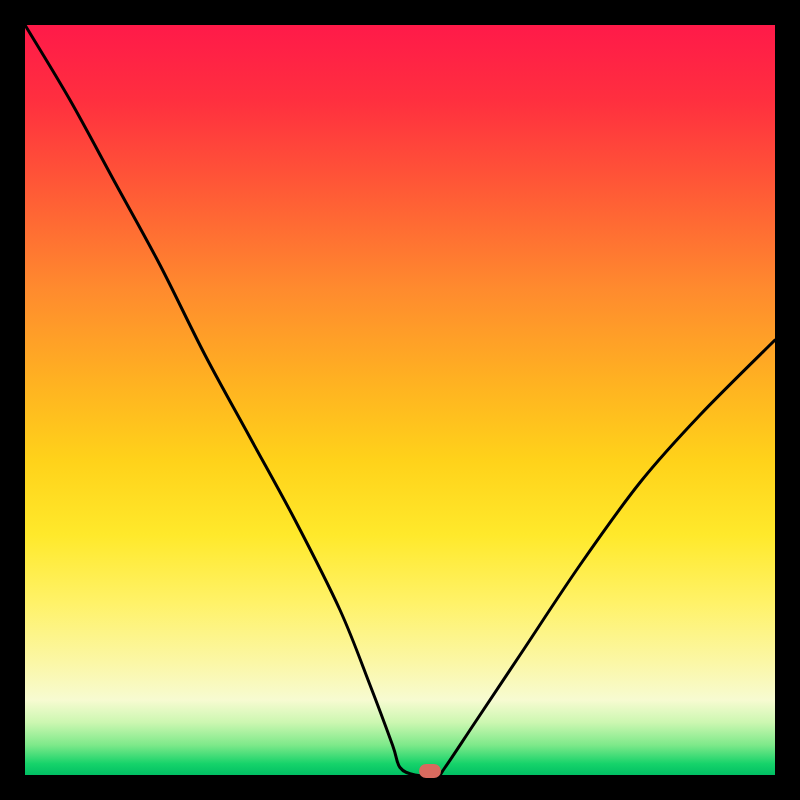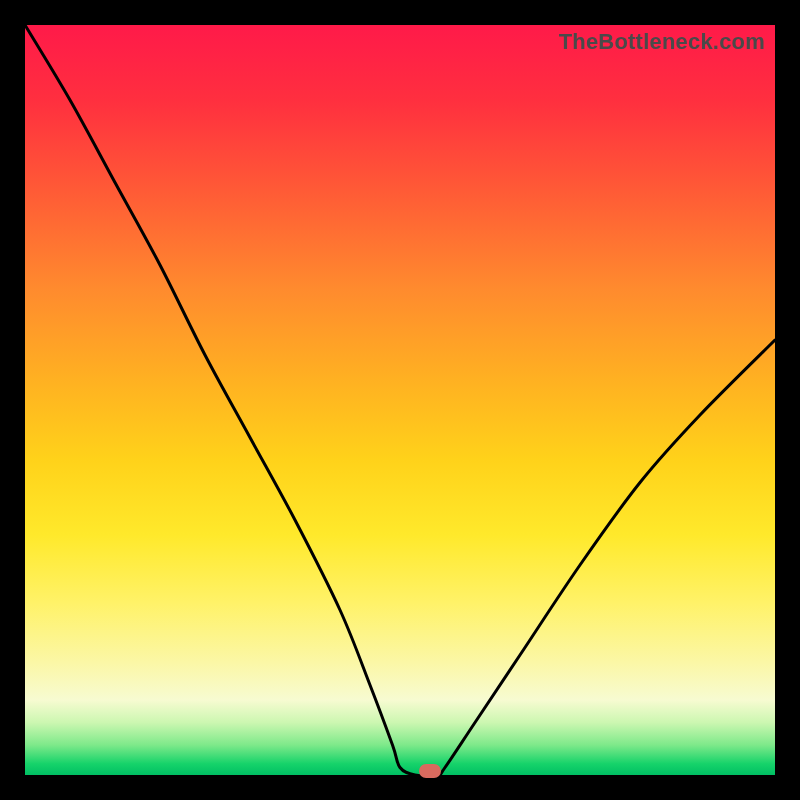--- a/index.html
+++ b/index.html
@@ -66,19 +66,18 @@
     border-radius: 8px;
     background: #d86a5e;
     transform: translate(-50%, -50%);
   }
 </style>
 </head>
 <body>
 
 <div class="frame">
   <div class="plot">
-    <div class="watermark">TheBottleneck.com</div>
     <svg class="curve" viewBox="0 0 750 750" preserveAspectRatio="none">
       <path id="curve-path" d="M 0,0 C 7.5,12.5 30,48.75 45,75 C 60,101.25 75,130 90,157.5 C 105,185 120,211.24999999999994 135,239.99999999999994 C 150,268.74999999999994 165,301.24999999999994 180,329.99999999999994 C 195,358.74999999999994 210,385 225,412.5 C 240,440 255,466.25 270,495 C 285,523.75 302.5,557.5 315,585 C 327.5,612.5 336.25,637.5 345,660 C 353.75,682.5 362.5,706.25 367.5,720 C 372.5,733.75 371.25,737.5 375,742.5 C 378.75,747.5 383.75,748.75 390,750 C 396.25,751.25 407.50000000000006,751.25 412.50000000000006,750 C 417.50000000000006,748.75 413.75000000000006,751.25 420.00000000000006,742.5 C 426.25000000000006,733.75 437.5,716.25 450,697.5 C 462.5,678.75 477.5,656.25 495,630 C 512.5,603.75 535,568.75 555,540 C 575,511.25 595,482.5 615,457.5 C 635,432.5 652.5,413.75 675,390 C 697.5,366.25 737.5,327.50000000000006 750,315.00000000000006" fill="none" stroke="#000" stroke-width="3" stroke-linecap="round" stroke-linejoin="round"></path>
     </svg>
     <div id="min-marker" class="marker" style="left: 405px; top: 746.25px;"></div>
   </div>
 </div>
 
 </body></html>

